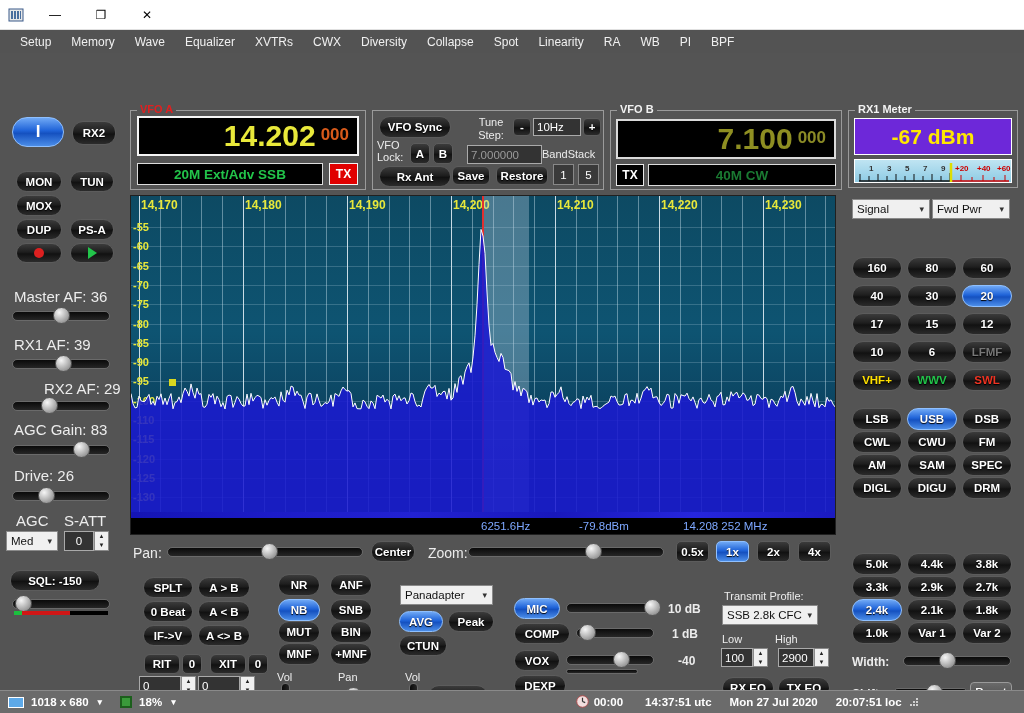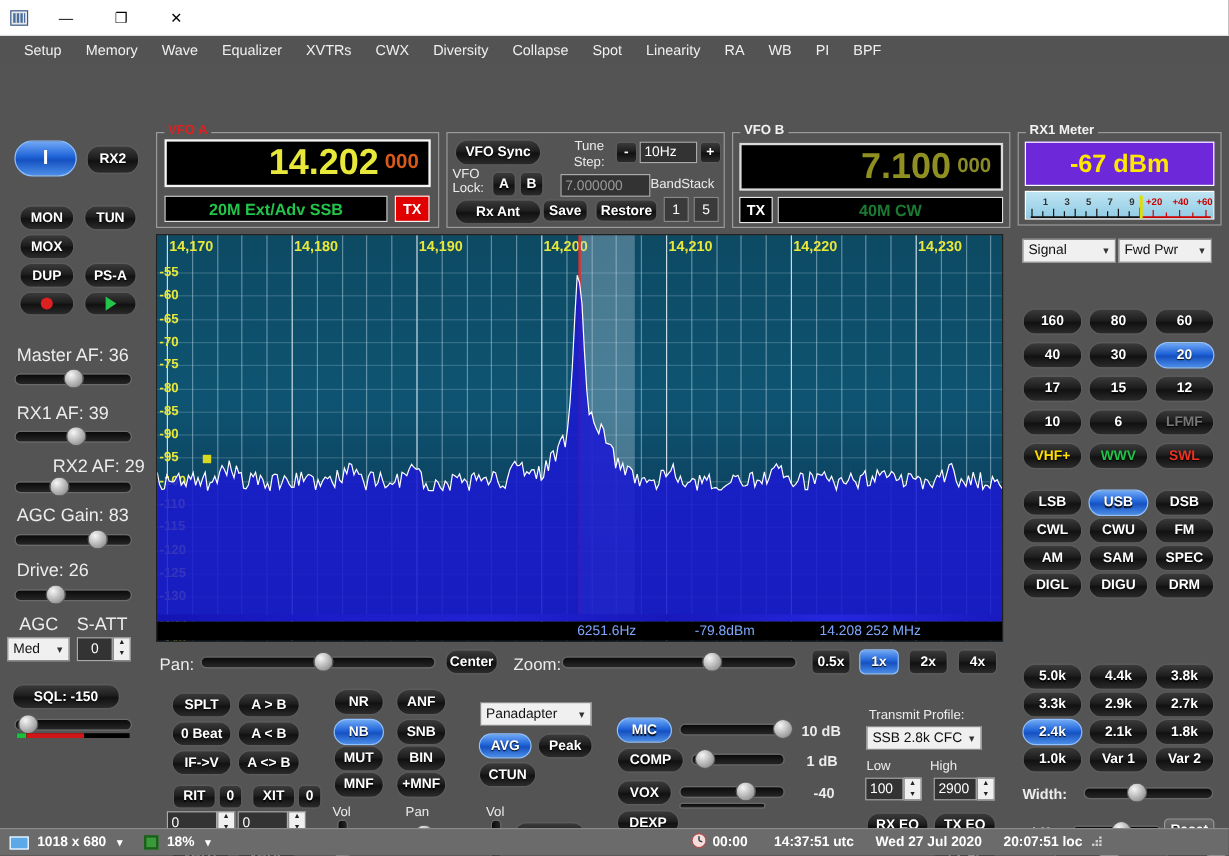--- a/index.html
+++ b/index.html
@@ -625,21 +625,21 @@
   <span style="margin-left:7px;">18%</span>
   <span style="margin-left:9px;font-size:9px;">▾</span>
   <span style="margin-left:400px;">
     <svg width="13" height="13" viewBox="0 0 13 13">
         <circle cx="6.5" cy="6.5" r="5.8" fill="#f2dede" stroke="#b05050"></circle>
         <path d="M6.5,6.5 L6.5,2.8 M6.5,6.5 L9.2,7.6" stroke="#333" stroke-width="1.2" fill="none"></path>
       </svg>
   </span>
   <span style="margin-left:5px;">00:00</span>
   <span style="margin-left:22px;">14:37:51 utc</span>
-  <span style="margin-left:18px;">Wed 27 Jul 2020</span>
+  <span style="margin-left:18px;">Mon 27 Jul 2020</span>
   <span style="margin-left:18px;">20:07:51 loc</span>
   <span style="margin-left:6px;">
     <svg width="11" height="11" viewBox="0 0 11 11">
         <g fill="#cfcfcf">
           <rect x="8" y="8" width="2" height="2"></rect>
           <rect x="5" y="8" width="2" height="2"></rect>
           <rect x="8" y="5" width="2" height="2"></rect>
           <rect x="2" y="8" width="2" height="2"></rect>
           <rect x="5" y="5" width="2" height="2"></rect>
           <rect x="8" y="2" width="2" height="2"></rect>

